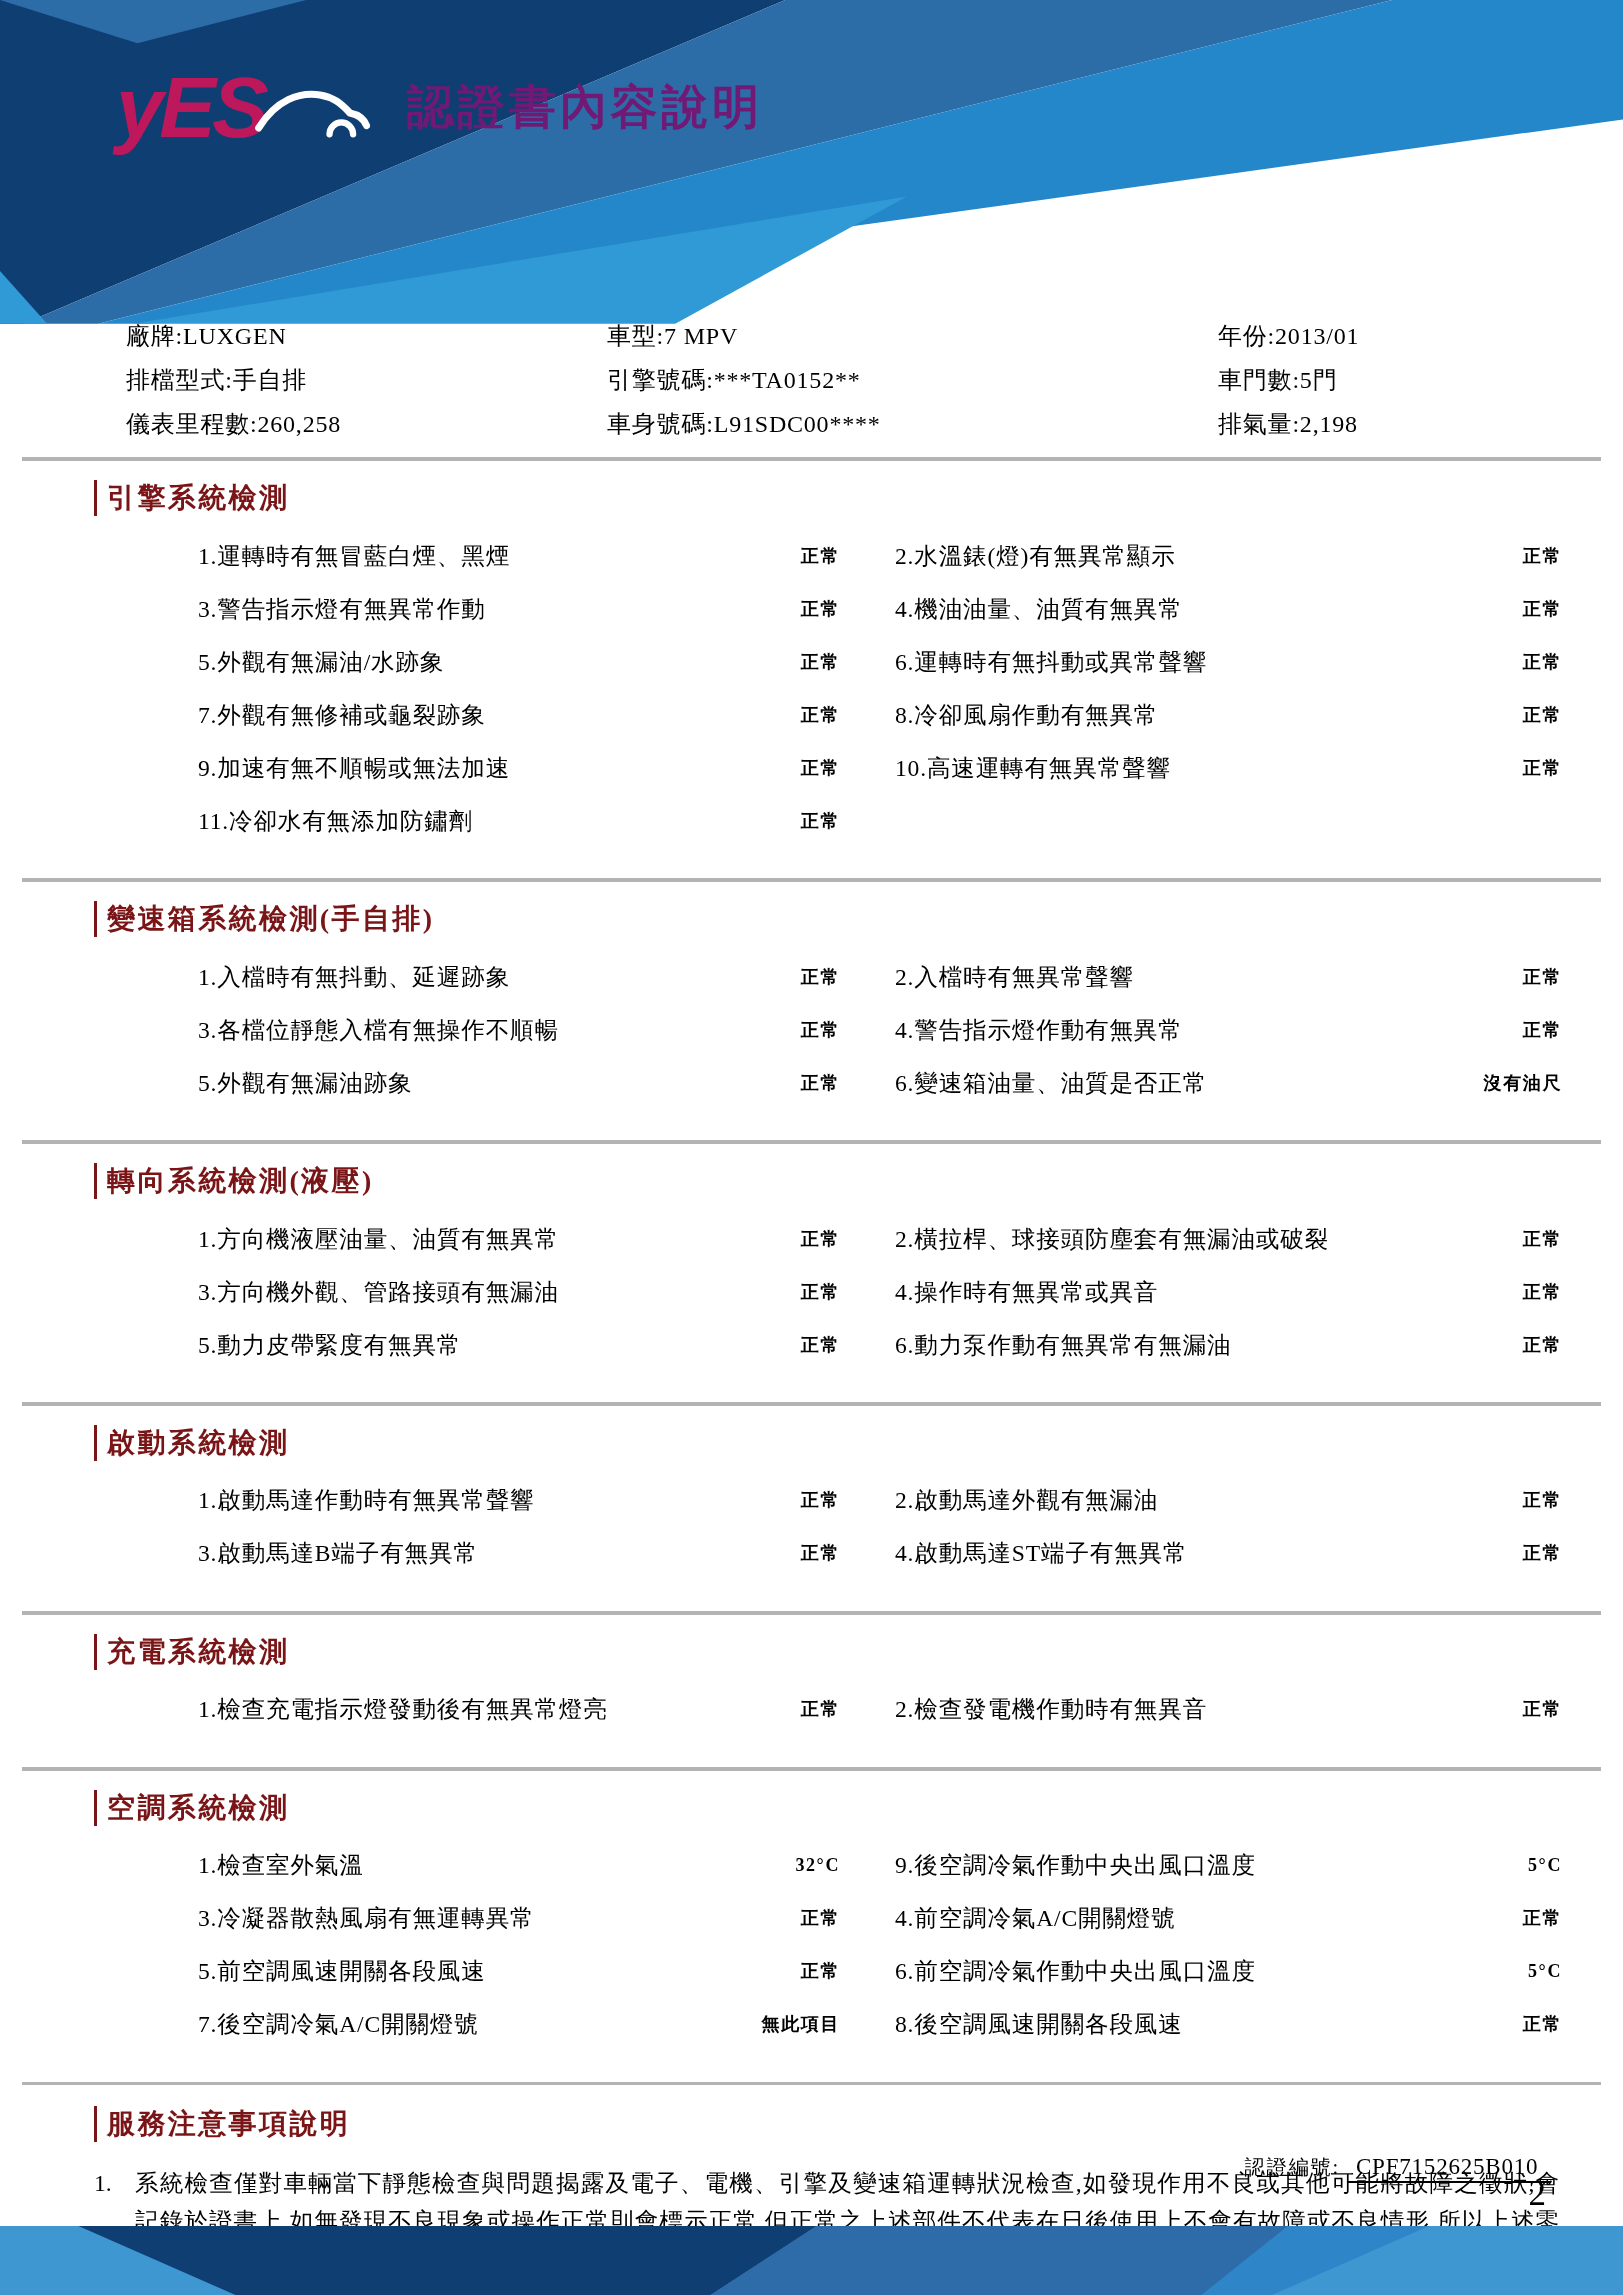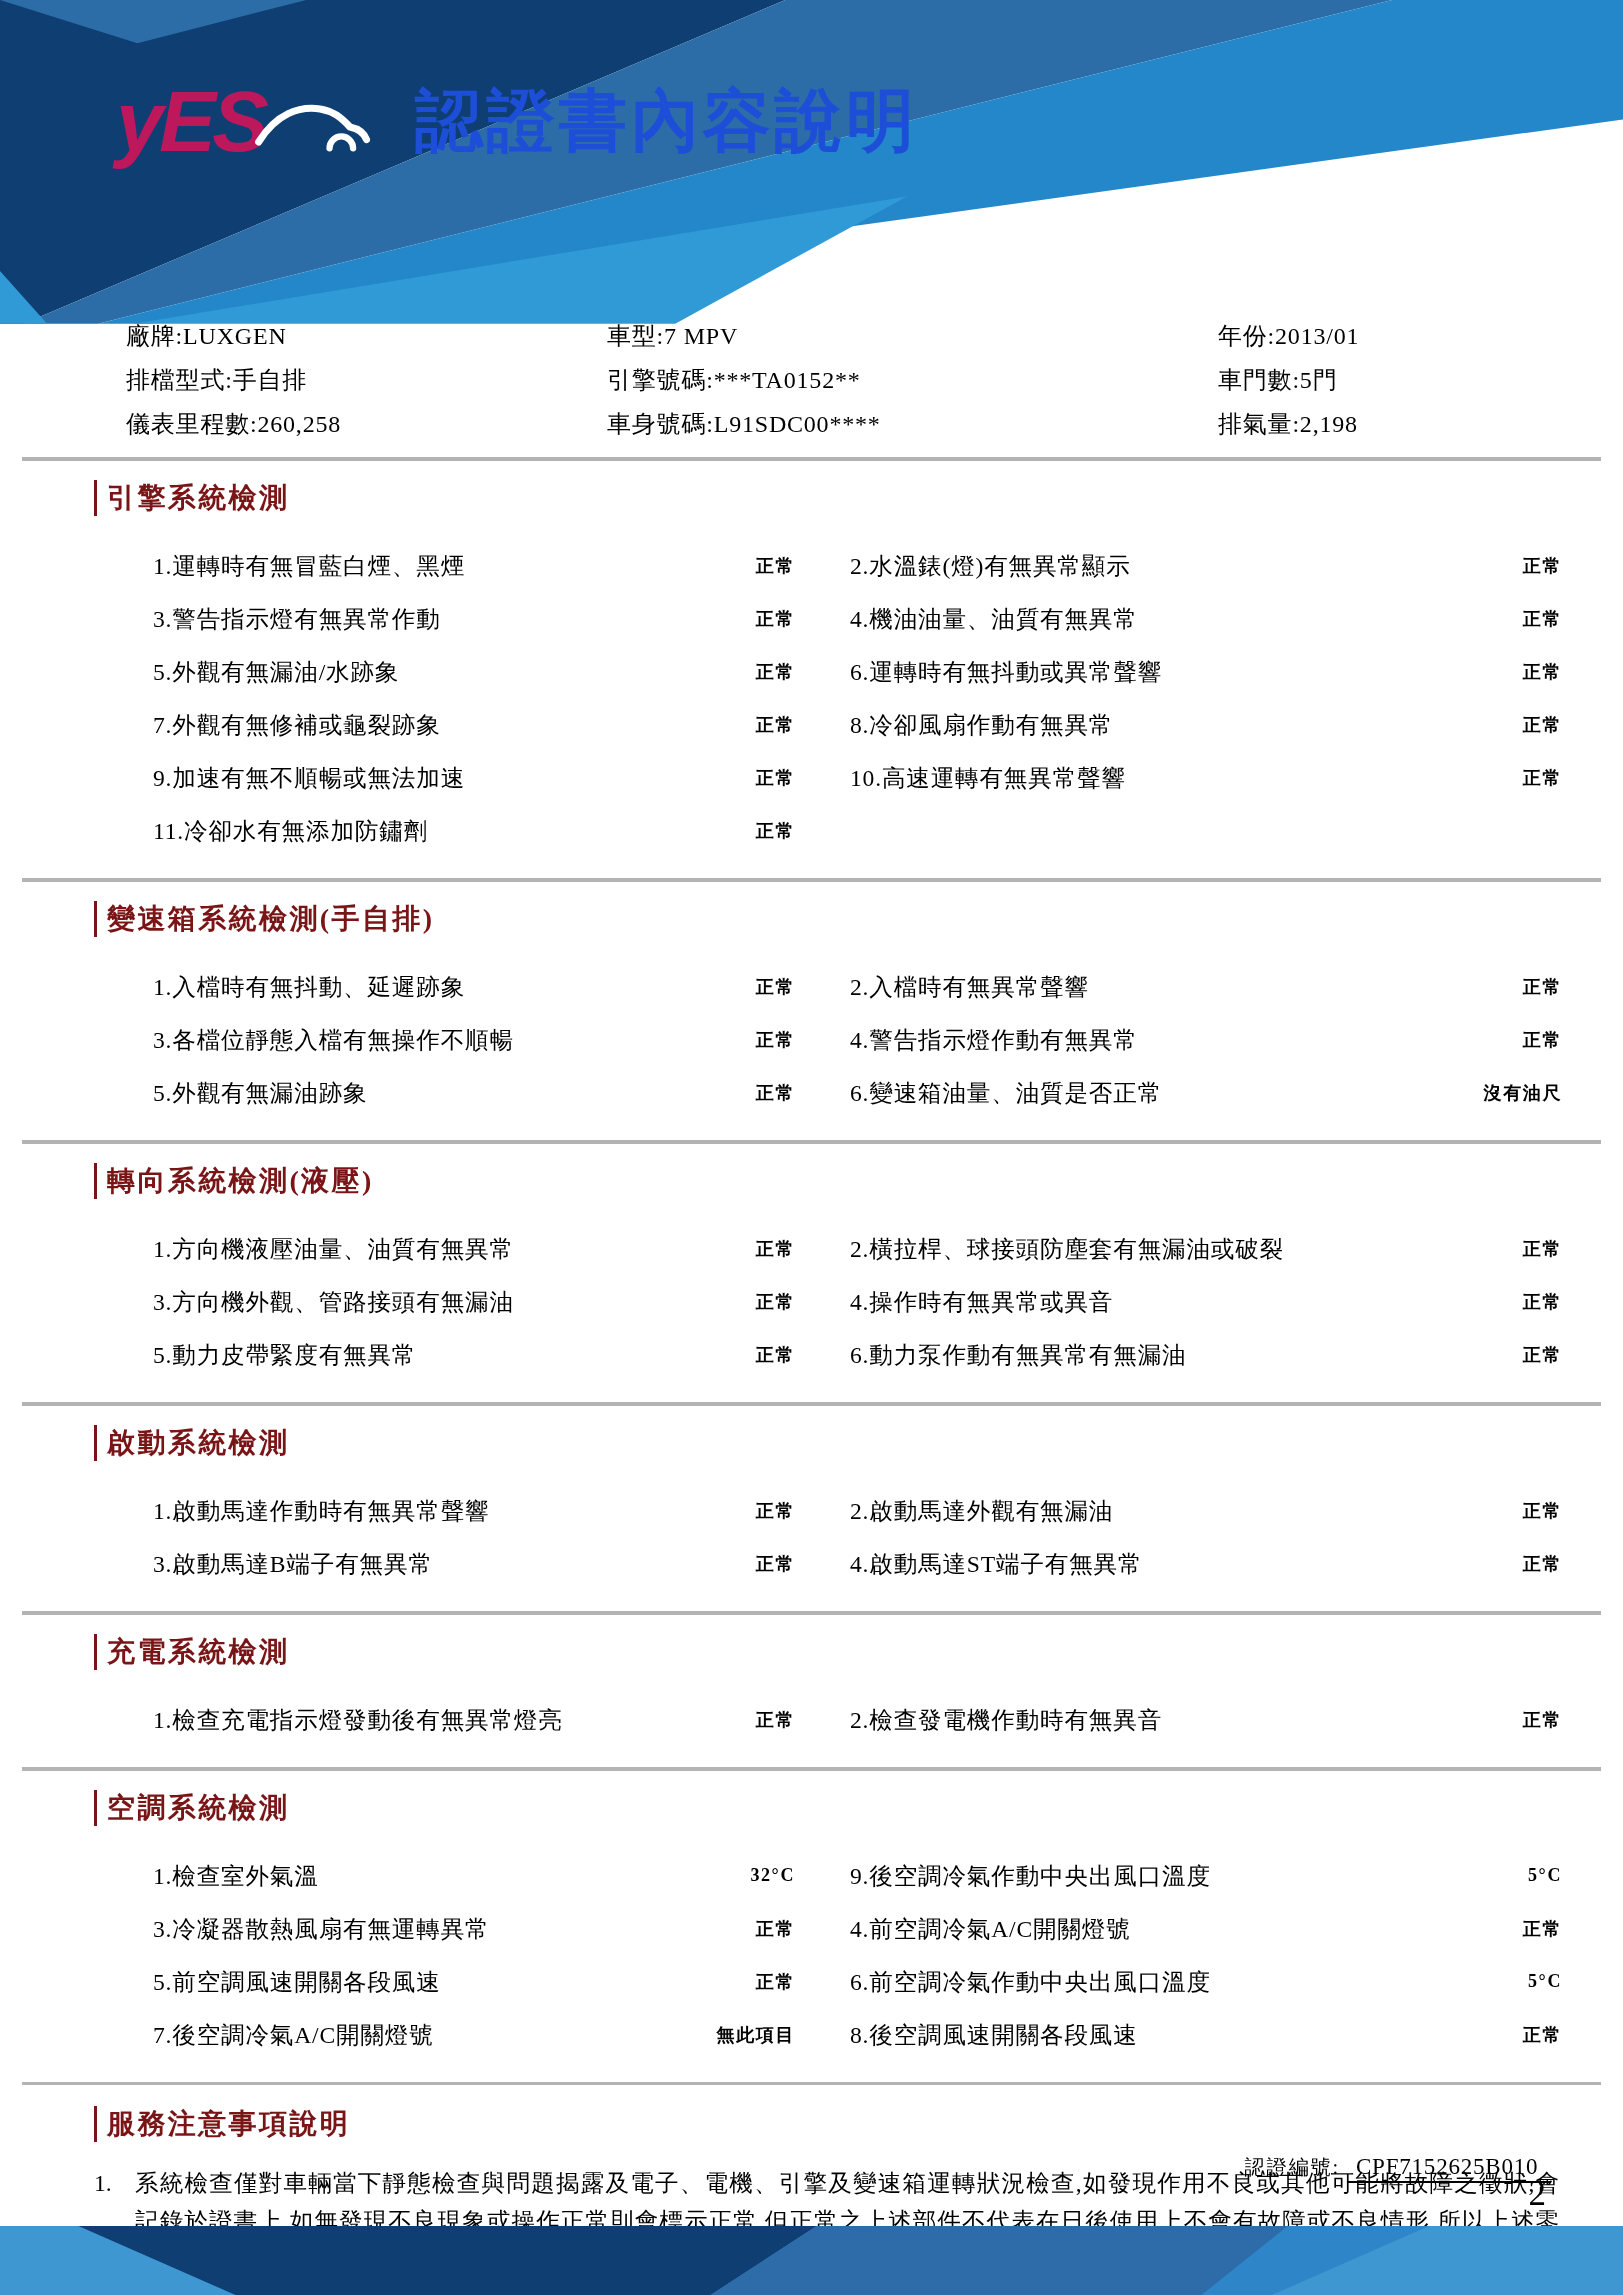--- a/index.html
+++ b/index.html
@@ -6,33 +6,33 @@
   .page{position:relative;width:1623px;height:2295px;background:#fff;overflow:hidden;
         font-family:"Liberation Serif","DejaVu Serif",serif;color:#000;}
   
   .header-bg{position:absolute;top:0;left:0;width:1623px;height:330px;display:block;}
   .footer-bg{position:absolute;bottom:0;left:0;width:1623px;height:69px;display:block;}
   .header-content{position:absolute;left:116px;top:68px;display:flex;align-items:center;gap:35px;}
   .logo{display:flex;align-items:flex-end;}
   .logo-text{font-family:"Liberation Sans","DejaVu Sans",sans-serif;font-size:85px;line-height:79px;
              font-weight:bold;font-style:italic;color:#be185d;letter-spacing:-3.9px;}
   .car-swoosh{width:118px;height:79px;margin-left:-11px;}
-  .doc-title{margin:8px;font-family:"Liberation Sans","DejaVu Sans",sans-serif;font-size:68px;
-             font-weight:bold;color:#1d4ed8;letter-spacing:3.9px;white-space:nowrap;}
+  .doc-title{margin:0;font-family:"Liberation Sans","DejaVu Sans",sans-serif;font-size:47px;
+             font-weight:bold;color:#701a75;letter-spacing:3.9px;white-space:nowrap;}
   
   .main{position:absolute;top:308px;left:0;width:1623px;}
   .info-grid{display:grid;grid-template-columns:481px 611px auto;padding:6.3px 31px 11px 126px;
              font-size:24px;letter-spacing:0.8px;}
   .info-cell{height:44px;display:flex;align-items:center;white-space:nowrap;}
   .divider{height:3.9px;background:#b3b3b3;margin:0 22px;}
   .insp{padding:19px 0 0 94px;}
   .sec-title{font-size:28px;line-height:36px;color:#7a1517;font-weight:bold;letter-spacing:2.4px;
              border-left:3.9px solid #7a1517;padding-left:10px;}
   .rows{padding:23.6px 61px 20.4px 59px;}
-  .row{display:flex;height:53px;align-items:center;}
+  .row{display:flex;height:53px;align-items:flex-start;margin-left:45px;}
   .half{display:flex;align-items:center;min-width:0;}
   .half.l{flex:0 0 642px;}
   .half.r{flex:1;margin-left:55px;}
   .lbl{flex:1;font-size:23.6px;letter-spacing:0.8px;white-space:nowrap;overflow:hidden;}
   .sts{flex:0 0 126px;text-align:right;font-size:18px;letter-spacing:1.6px;white-space:nowrap;font-weight:bold;}
   .notes{padding:20.4px 63px 0 94px;}
   .notes-list{padding-top:22px;}
   .note-row{display:flex;align-items:flex-start;}
   .note-no{flex:0 0 41px;font-size:23.6px;line-height:38px;}
   .note-txt{flex:1;font-size:23.6px;line-height:38px;letter-spacing:0.8px;text-align:justify;}

